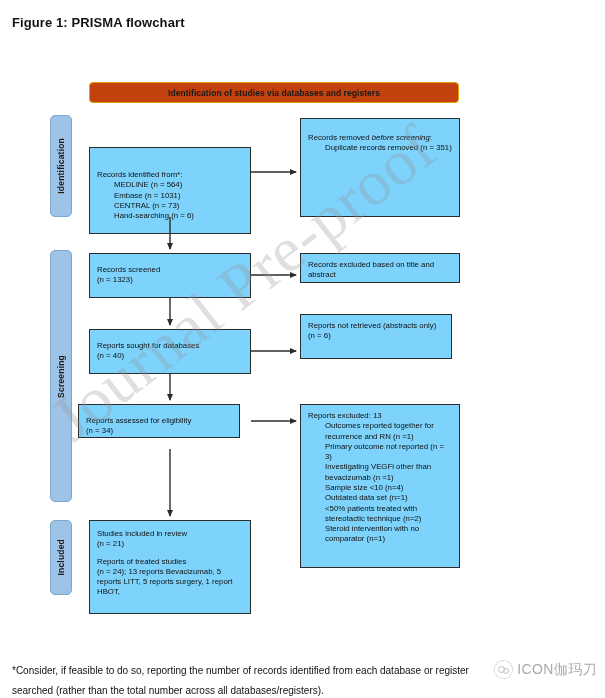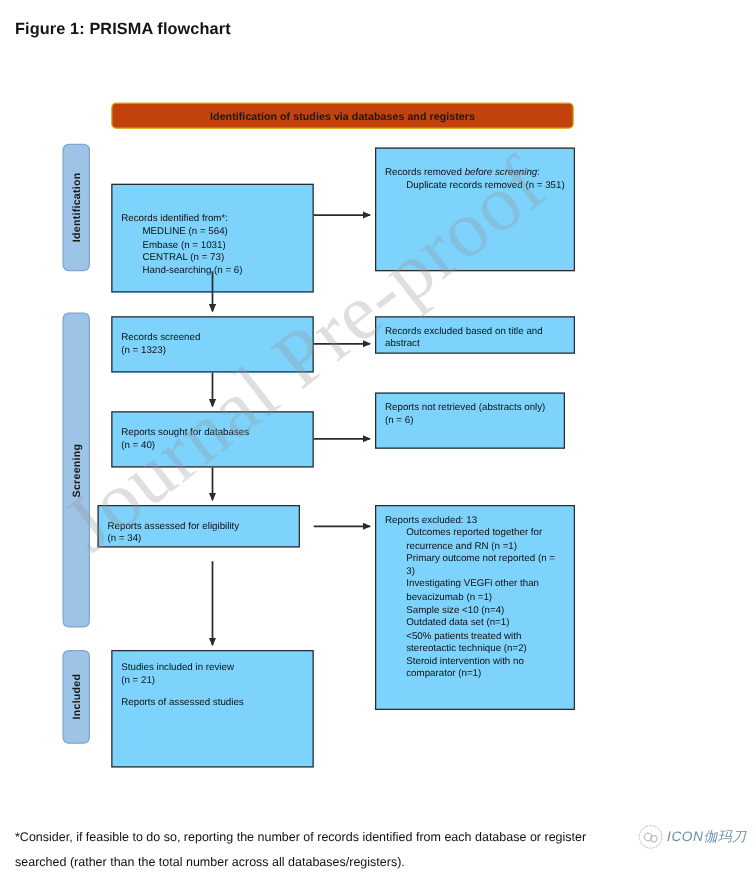--- a/index.html
+++ b/index.html
@@ -193,25 +193,24 @@
   }
   #corner-logo .mark::after {
     content: "";
     position: absolute;
     right: 3px; top: 7px;
     width: 4px; height: 4px;
     border-radius: 50%;
     border: 1px solid #9a9a9a;
   }
   #corner-logo .logo-text {
-    font-size: 11px;
+    font-size: 14px;
     letter-spacing: 0.4px;
-    color: #0c4a6e;
+    color: #737373;
     white-space: nowrap;
-    font-style: italic;
   }
 </style>
 </head>
 <body>
 
 <div id="figure-caption">Figure 1: PRISMA flowchart</div>
 
 <div id="watermark">
   <span>Journal Pre-proof</span>
 </div>
@@ -278,21 +277,22 @@
     <div class="line indent">Sample size &lt;10 (n=4)</div>
     <div class="line indent">Outdated data set (n=1)</div>
     <div class="line indent">&lt;50% patients treated with stereotactic technique (n=2)</div>
     <div class="line indent">Steroid intervention with no comparator (n=1)</div>
   </div>
 
   <div class="flow-box" id="box-included">
     <div class="line">Studies included in review</div>
     <div class="line">(n = 21)</div>
     <div class="spacer"></div>
-    <div class="line">Reports of assessed studies</div>
+    <div class="line">Reports of treated studies</div>
+    <div class="line">(n = 24); 13 reports Bevacizumab, 5 reports LITT, 5 reports surgery,  1 report HBOT,</div>
   </div>
 
   <svg id="connectors" viewBox="0 0 605 640" width="605" height="640">
     <defs>
       <marker id="arrowhead" markerWidth="7" markerHeight="7" refX="6" refY="3" orient="auto" markerUnits="userSpaceOnUse">
         <path d="M0,0 L7,3 L0,6 z" fill="#2b2b2b"></path>
       </marker>
     </defs>
 
     <line x1="251" y1="172" x2="296" y2="172" stroke="#2b2b2b" stroke-width="1.4" marker-end="url(#arrowhead)"></line>

